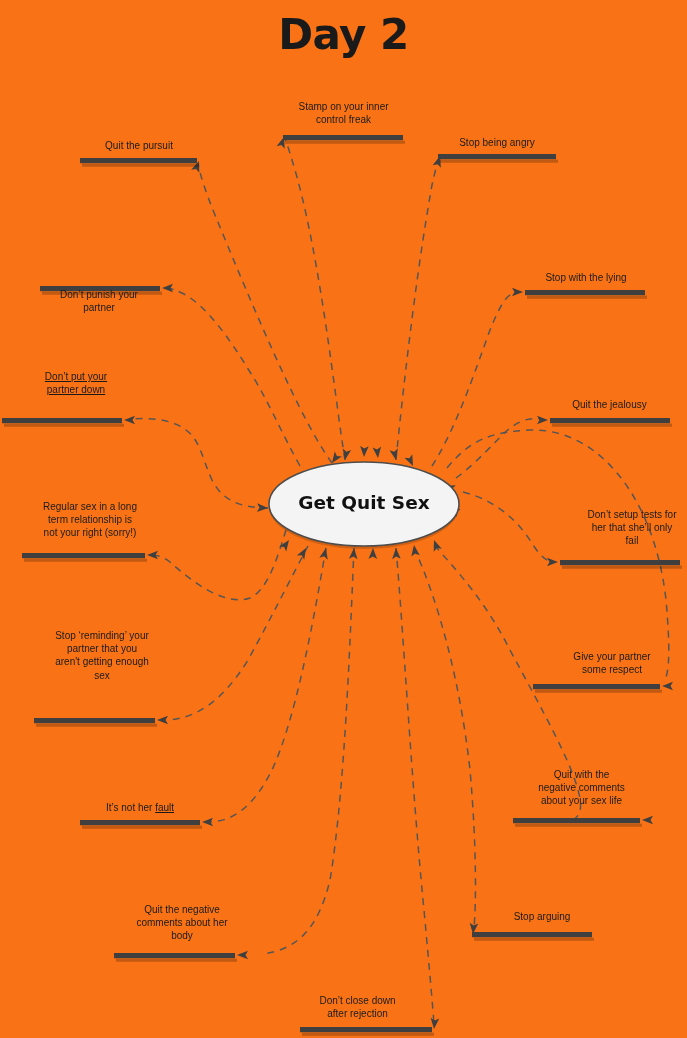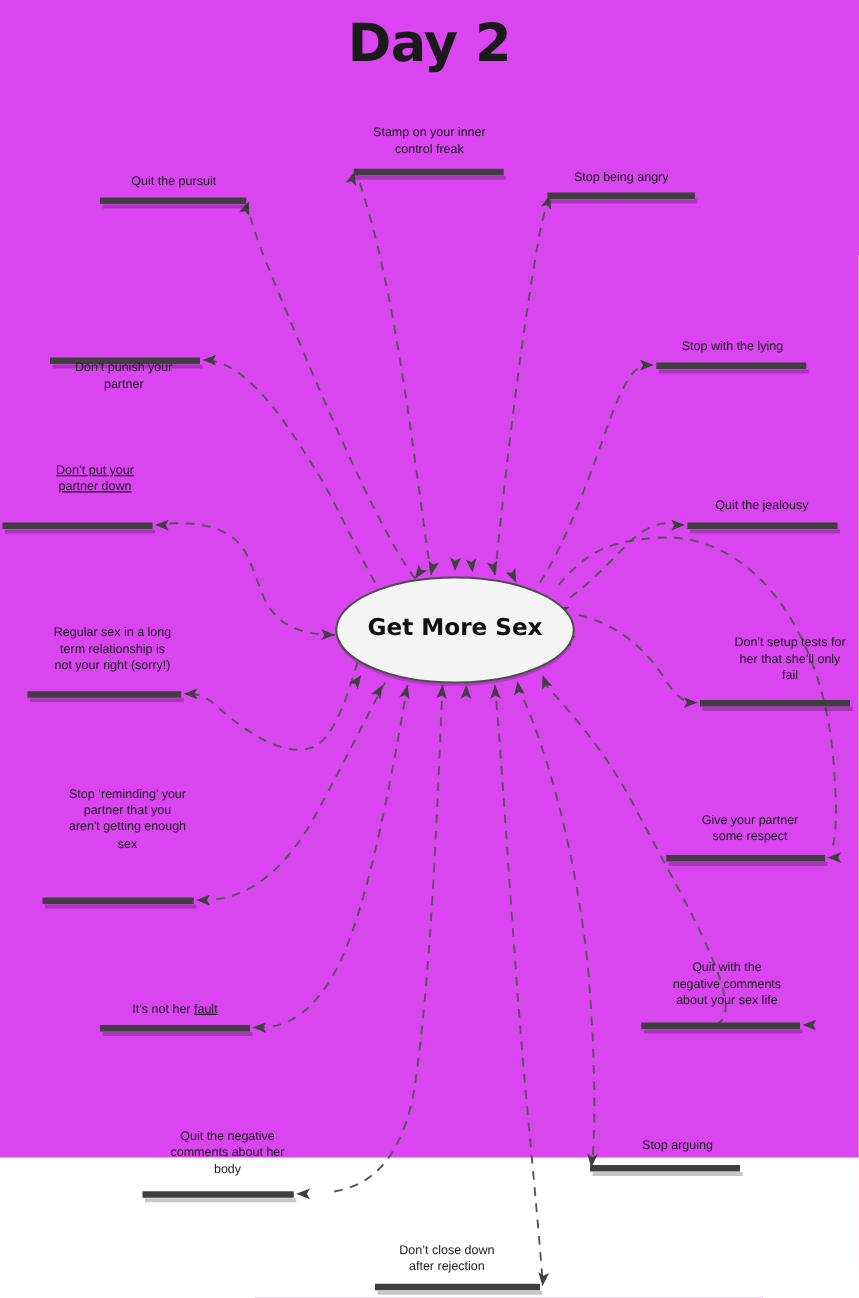--- a/index.html
+++ b/index.html
@@ -9,22 +9,22 @@
   }
   body {
     font-family: "Liberation Sans", sans-serif;
     width: 687px;
     height: 1038px;
     overflow: hidden;
   }
   #canvas {
     position: relative;
     width: 687px;
-    height: 926px;
-    background: #d946ef;
+    height: 1038px;
+    background: #f97316;
   }
   #diagram-svg {
     position: absolute;
     left: 0;
     top: 0;
     width: 687px;
     height: 1038px;
   }
   .page-title {
     position: absolute;
@@ -219,30 +219,30 @@
           <rect x="42" y="291.6" width="120" height="3.2" fill="rgba(0,0,0,0.22)"></rect>
           <rect x="40" y="286" width="120" height="5.2" fill="#3f3f3f"></rect>
         </g>
       </g>
     <g id="center-shape-layer">
         <ellipse cx="364" cy="507" rx="95" ry="42" fill="rgba(0,0,0,0.16)"></ellipse>
         <ellipse cx="364" cy="504" rx="95" ry="42" fill="#f4f4f4" stroke="#4d4d4d" stroke-width="1.6"></ellipse>
       </g>
   </svg>
 
-  <div class="center-label">Get More Sex</div>
+  <div class="center-label">Get Quit Sex</div>
 
   <div id="label-layer">
       <div class="node-label" style="left: 80px; top: 139px; width: 118px;">Quit the pursuit</div>
       <div class="node-label" style="left: 276px; top: 100px; width: 135px;">Stamp on your inner<br>control freak</div>
       <div class="node-label" style="left: 432px; top: 136px; width: 130px;">Stop being angry</div>
       <div class="node-label" style="left: 522px; top: 271px; width: 128px;">Stop with the lying</div>
       <div class="node-label" style="left: 547px; top: 398px; width: 125px;">Quit the jealousy</div>
       <div class="node-label" style="left: 556px; top: 508px; width: 128px; margin-left: 12px;">Don’t setup tests for<br>her that she’ll only<br>fail</div>
-      <div class="node-label" style="left: 536px; top: 650px; width: 128px;">Give your partner<br>some respect</div>
+      <div class="node-label" style="left: 548px; top: 650px; width: 128px;">Give your partner<br>some respect</div>
       <div class="node-label" style="left: 513px; top: 768px; width: 137px;">Quit with the<br>negative comments<br>about your sex life</div>
       <div class="node-label" style="left: 492px; top: 910px; width: 100px;">Stop arguing</div>
       <div class="node-label" style="left: 295px; top: 994px; width: 125px;">Don’t close down<br>after rejection</div>
       <div class="node-label" style="left: 112px; top: 903px; width: 140px;">Quit the negative<br>comments about her<br>body</div>
       <div class="node-label" style="left: 80px; top: 801px; width: 120px;">It’s not her <span class="underline-word">fault</span></div>
       <div class="node-label" style="left: 28px; top: 629px; width: 148px;">Stop ‘reminding’ your<br>partner that you<br>aren't getting enough<br>sex</div>
       <div class="node-label" style="left: 14px; top: 500px; width: 152px;">Regular sex in a long<br>term relationship is<br>not your right (sorry!)</div>
       <div class="node-label" style="left: 18px; top: 370px; width: 116px; text-decoration: underline;">Don’t put your<br>partner down</div>
       <div class="node-label" style="left: 36px; top: 252px; width: 126px; margin-top: 36px;">Don’t punish your<br>partner</div>
     </div>

